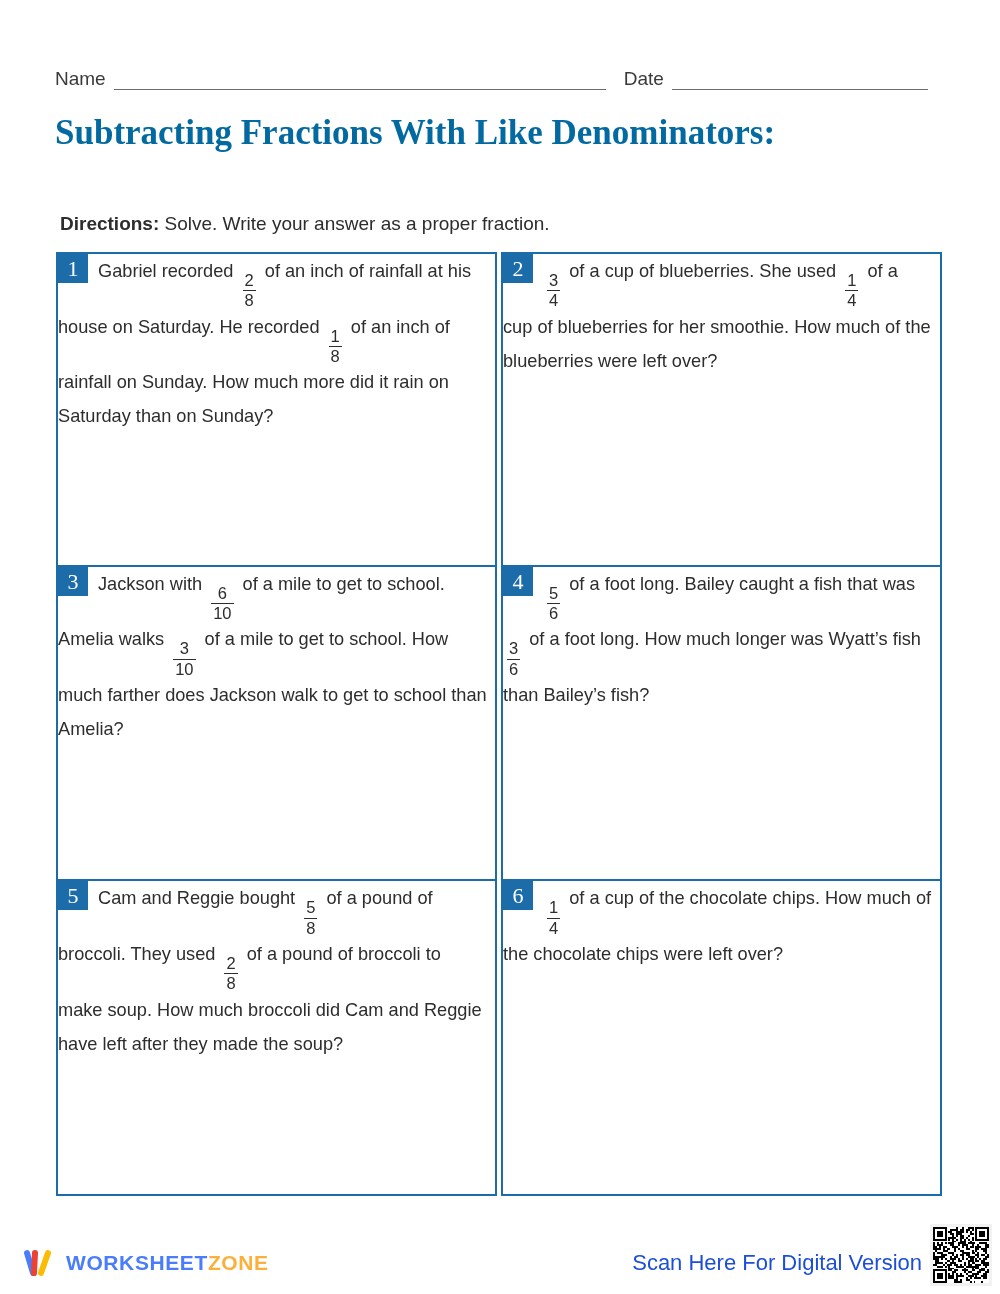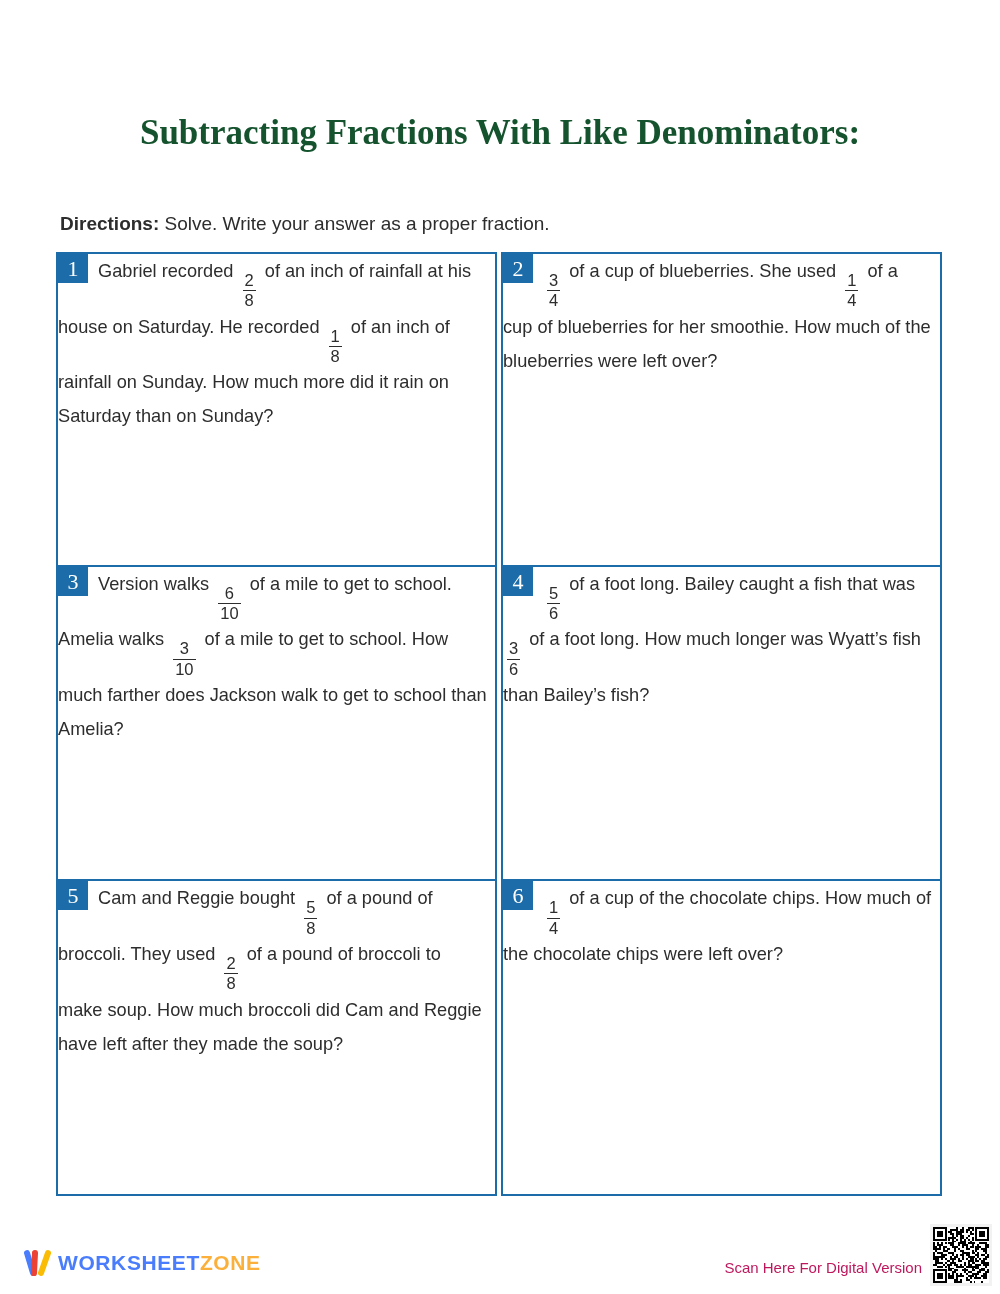--- a/index.html
+++ b/index.html
@@ -46,26 +46,25 @@
   .nd-rule.name-rule { width: 492px; }
   .nd-rule.date-rule { width: 256px; }
   .nd-gap { width: 18px; }
 
   
   .title {
     position: absolute;
     top: 112px;
     left: 55px;
     right: 55px;
-    text-align: center;
     font-family: "Liberation Serif", serif;
     font-weight: 700;
     font-size: 35px;
     line-height: 42px;
-    color: #14532d;
+    color: #0369a1;
     letter-spacing: 0px;
   }
 
   
   .directions {
     position: absolute;
     top: 212px;
     left: 60px;
     font-size: 19px;
     line-height: 24px;
@@ -156,61 +155,68 @@
     bottom: 0;
     height: 80px;
   }
 
   .logo {
     position: absolute;
     left: 22px;
     bottom: 14px;
     display: flex;
     align-items: center;
-    gap: 2px;
+    gap: 10px;
   }
   .logo-mark {
     width: 34px;
     height: 34px;
     position: relative;
     flex: none;
   }
   .logo-word {
     font-size: 21px;
     font-weight: 700;
     letter-spacing: 0.6px;
   }
   .lw-a { color: #4a7dfc; }
   .lw-b { color: #fbb03b; }
 
   .scan {
     position: absolute;
     right: 78px;
     bottom: 18px;
-    font-size: 15px;
-    color: #be185d;
+    font-size: 22px;
+    color: #1d4ed8;
     font-family: "Liberation Sans", sans-serif;
   }
 
   .qr {
     position: absolute;
     right: 8px;
     bottom: 8px;
     width: 62px;
     height: 62px;
     background: #f2f2f2;
     padding: 3px;
   }
   .qr svg { display: block; }
 </style>
 </head>
 <body>
 
 <div class="sheet">
 
+  <div class="namedate">
+    <span class="nd-label">Name</span>
+    <span class="nd-rule name-rule"></span>
+    <span class="nd-gap"></span>
+    <span class="nd-label">Date</span>
+    <span class="nd-rule date-rule"></span>
+  </div>
 
   <div class="title">
     <div>Subtracting Fractions With Like Denominators:</div>
   </div>
 
   <div class="directions">
     <b>Directions:</b><span> Solve. Write your answer as a proper fraction.</span>
   </div>
 
   <div class="grid" id="problem-grid">
@@ -226,21 +232,21 @@
       <div class="cell">
         <p class="qtext"><span class="badge">2</span><span class="frac">
             <span class="num">3</span>
             <span class="den">4</span>
           </span><span> of a cup of blueberries. She used </span><span class="frac">
             <span class="num">1</span>
             <span class="den">4</span>
           </span><span> of a cup of blueberries for her smoothie. How much of the blueberries were left over?</span></p>
       </div>
       <div class="cell">
-        <p class="qtext"><span class="badge">3</span><span>Version walks </span><span class="frac">
+        <p class="qtext"><span class="badge">3</span><span>Jackson with </span><span class="frac">
             <span class="num">6</span>
             <span class="den">10</span>
           </span><span> of a mile to get to school. Amelia walks </span><span class="frac">
             <span class="num">3</span>
             <span class="den">10</span>
           </span><span> of a mile to get to school. How much farther does Jackson walk to get to school than Amelia?</span></p>
       </div>
       <div class="cell">
         <p class="qtext"><span class="badge">4</span><span class="frac">
             <span class="num">5</span>

